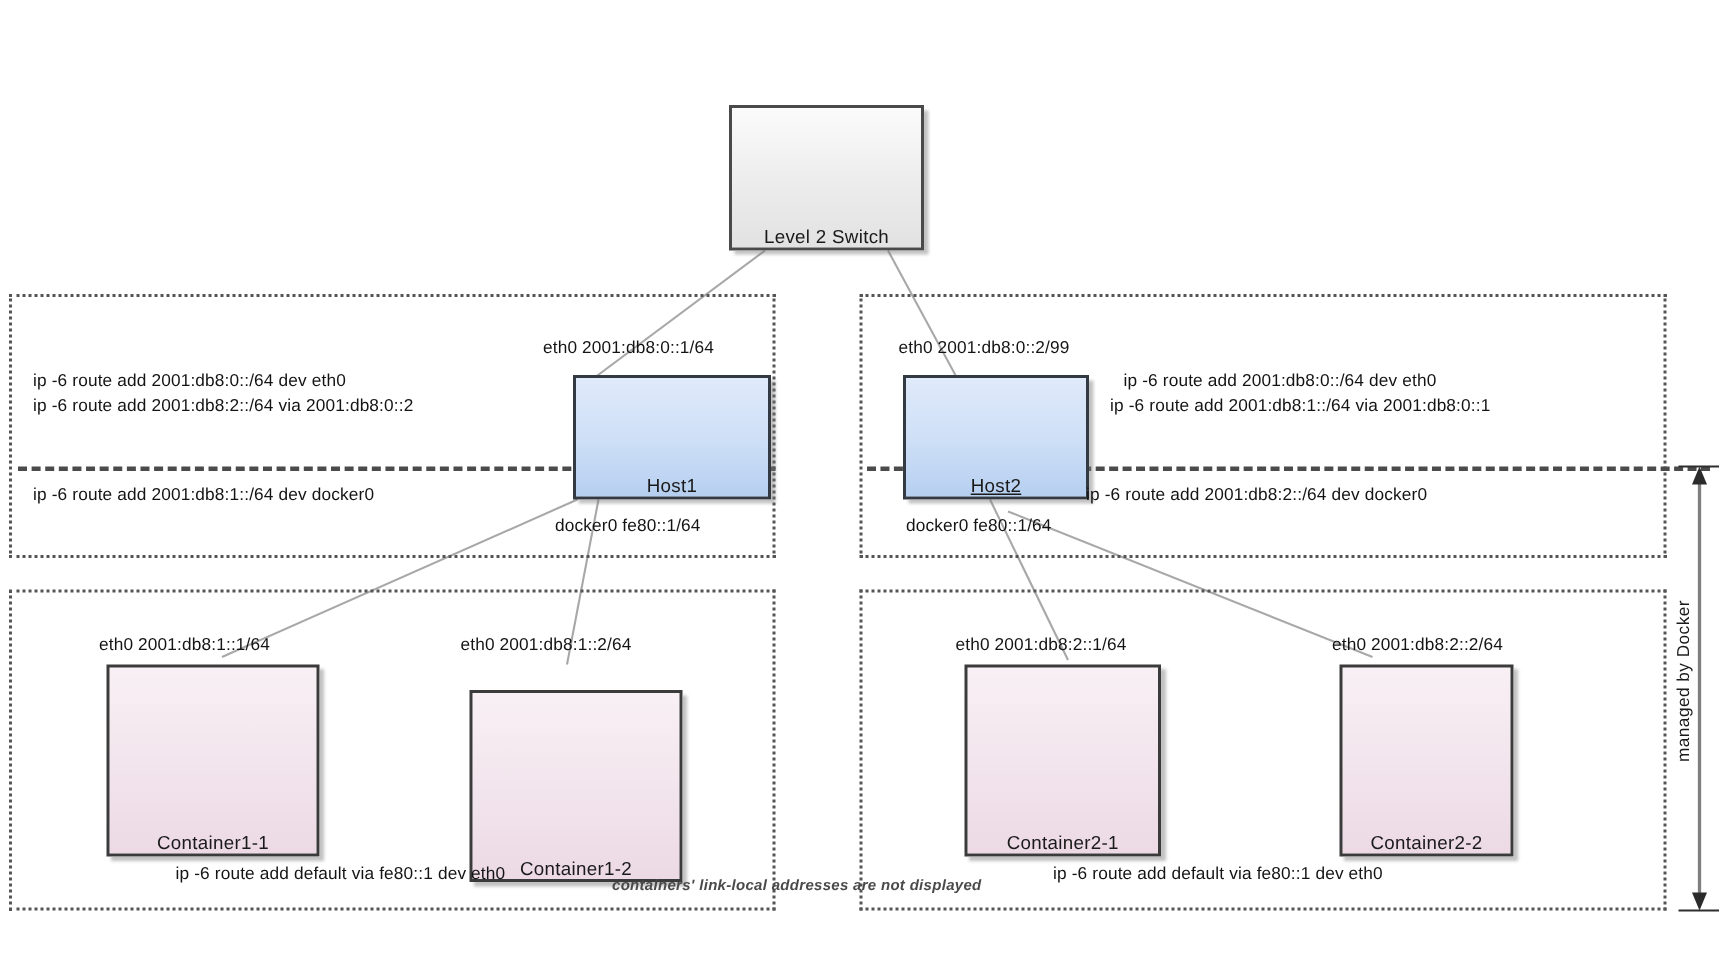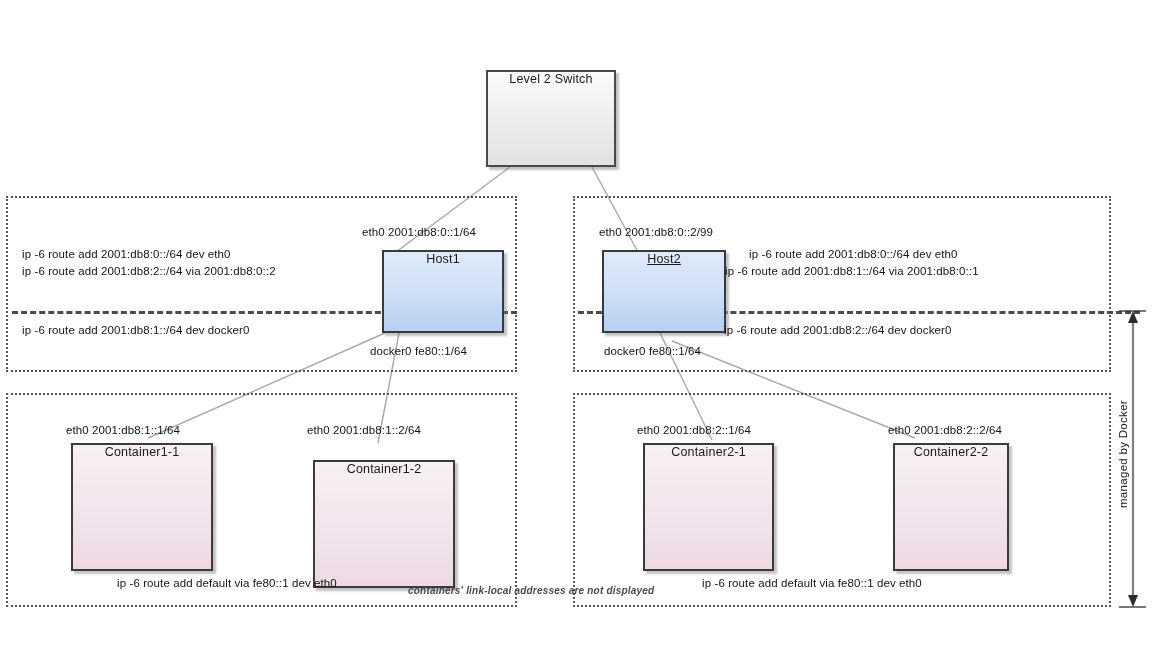--- a/index.html
+++ b/index.html
@@ -17,21 +17,21 @@
     background: #ffffff;
     overflow: hidden;
   }
 
   
   .node {
     position: absolute;
     box-sizing: border-box;
     border: 2px solid #3a3a3a;
     display: flex;
-    align-items: flex-start;
+    align-items: flex-end;
     justify-content: center;
     text-align: center;
     font-size: 12.5px;
     color: #1a1a1a;
     letter-spacing: 0.2px;
     box-shadow: 3px 3px 2px rgba(120,120,120,0.45);
   }
   .node-switch {
     background: linear-gradient(to bottom, #fbfbfb 0%, #ececec 55%, #e2e2e2 100%);
     border-color: #4a4a4a;
@@ -128,37 +128,37 @@
   <div class="group" style="left:573px; top:393px; width:538px; height:214px;"></div>
 
   <div class="separator" style="left:12px; top:311px; width:505px;"></div>
   <div class="separator" style="left:578px; top:311px; width:562px;"></div>
 
   <div class="node node-switch" style="left:486px; top:70px; width:130px; height:97px;">
     <span>Level 2 Switch</span>
   </div>
 
   <div class="label" style="left:362px; top:226px;">eth0 2001:db8:0::1/64</div>
-  <div class="node node-host" style="left:382px; top:250px; width:122px; height:83px;">
+  <div class="node node-host" style="left:382px; top:250px; width:132px; height:83px;">
     <span>Host1</span>
   </div>
   <div class="label" style="left:370px; top:345px;">docker0 fe80::1/64</div>
 
   <div class="label label-cmd" style="left:22px; top:246px;">ip -6 route add 2001:db8:0::/64 dev eth0</div>
   <div class="label label-cmd" style="left:22px; top:263px;">ip -6 route add 2001:db8:2::/64 via 2001:db8:0::2</div>
   <div class="label label-cmd" style="left:22px; top:322px;">ip -6 route add 2001:db8:1::/64 dev docker0</div>
 
   <div class="label" style="left:599px; top:226px;">eth0 2001:db8:0::2/99</div>
   <div class="node node-host" style="left:602px; top:250px; width:124px; height:83px;text-decoration:underline;">
     <span>Host2</span>
   </div>
   <div class="label" style="left:604px; top:345px;">docker0 fe80::1/64</div>
 
   <div class="label label-cmd" style="left:749px; top:246px;">ip -6 route add 2001:db8:0::/64 dev eth0</div>
-  <div class="label label-cmd" style="left:725px; top:263px;">ip -6 route add 2001:db8:1::/64 via 2001:db8:0::1</div>
+  <div class="label label-cmd" style="left:740px; top:263px;">ip -6 route add 2001:db8:1::/64 via 2001:db8:0::1</div>
   <div class="label label-cmd" style="left:724px; top:322px;">ip -6 route add 2001:db8:2::/64 dev docker0</div>
 
   <div class="label" style="left:66px; top:424px;">eth0 2001:db8:1::1/64</div>
   <div class="node node-container" style="left:71px; top:443px; width:142px; height:128px;">
     <span>Container1-1</span>
   </div>
 
   <div class="label" style="left:307px; top:424px;">eth0 2001:db8:1::2/64</div>
   <div class="node node-container" style="left:313px; top:443px; width:142px; height:128px;margin-top:17px;">
     <span>Container1-2</span>

